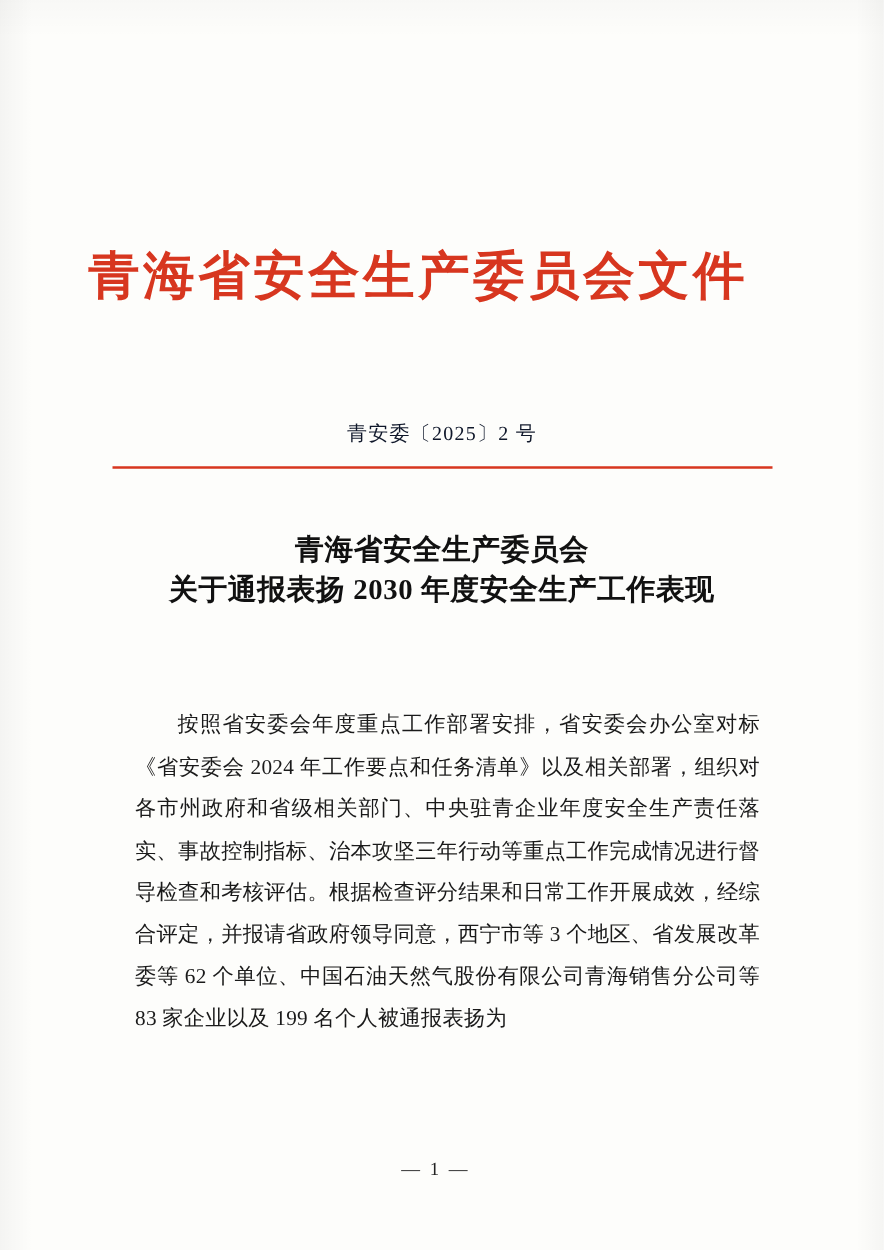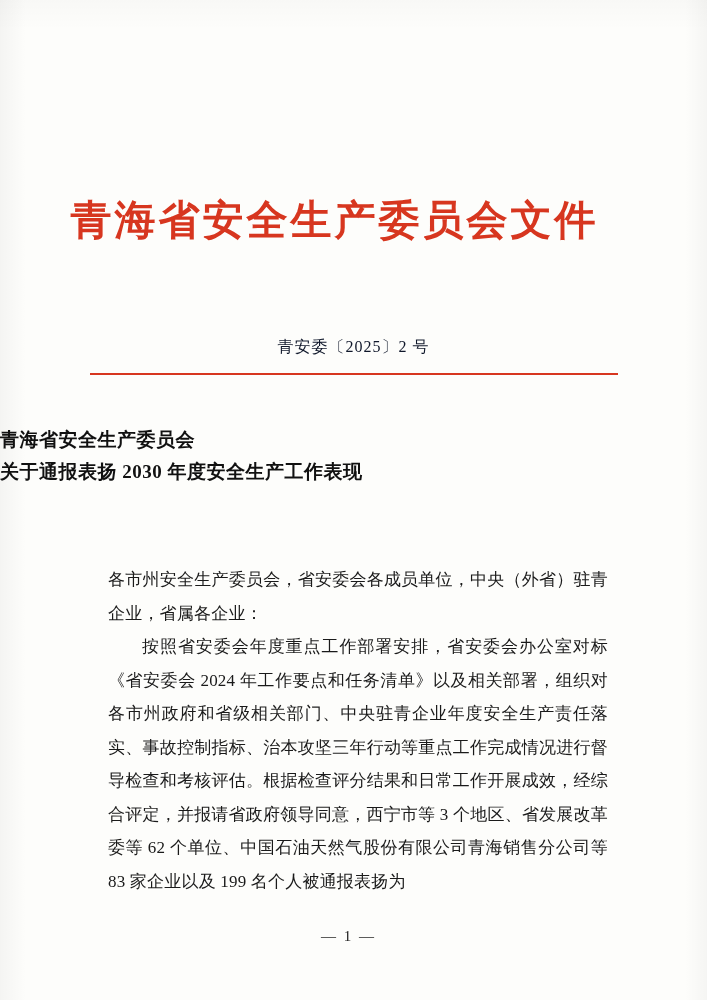--- a/index.html
+++ b/index.html
@@ -63,23 +63,23 @@
     left: 90px;
     width: 528px;
     height: 2px;
     background: #d7361f;
   }
   .headline {
     position: absolute;
     top: 424px;
     left: 0;
     width: 707px;
-    text-align: left;
+    text-align: center;
     font-weight: bold;
-    font-size: 19px;
+    font-size: 23px;
     line-height: 32px;
     letter-spacing: 0.5px;
     color: #111;
   }
   .headline div {
     white-space: nowrap;
   }
   .body-block {
     position: absolute;
     top: 563px;
@@ -119,21 +119,20 @@
   <div class="doc-number">青安委〔2025〕2 号</div>
 
   <div class="red-rule"></div>
 
   <div class="headline">
     <div>青海省安全生产委员会</div>
     <div>关于通报表扬 2030 年度安全生产工作表现</div>
   </div>
 
   <div class="body-block">
-    <p>各市州安全生产委员会，省安委会各成员单位，中央（外省）驻青企业，省属各企业：</p>
     <p class="indent">按照省安委会年度重点工作部署安排，省安委会办公室对标《省安委会 2024 年工作要点和任务清单》以及相关部署，组织对各市州政府和省级相关部门、中央驻青企业年度安全生产责任落实、事故控制指标、治本攻坚三年行动等重点工作完成情况进行督导检查和考核评估。根据检查评分结果和日常工作开展成效，经综合评定，并报请省政府领导同意，西宁市等 3 个地区、省发展改革委等 62 个单位、中国石油天然气股份有限公司青海销售分公司等 83 家企业以及 199 名个人被通报表扬为</p>
   </div>
 
   <div class="page-number">
     <span class="pn-inner">— 1 —</span>
   </div>
 
 </div>
 
 </body></html>

